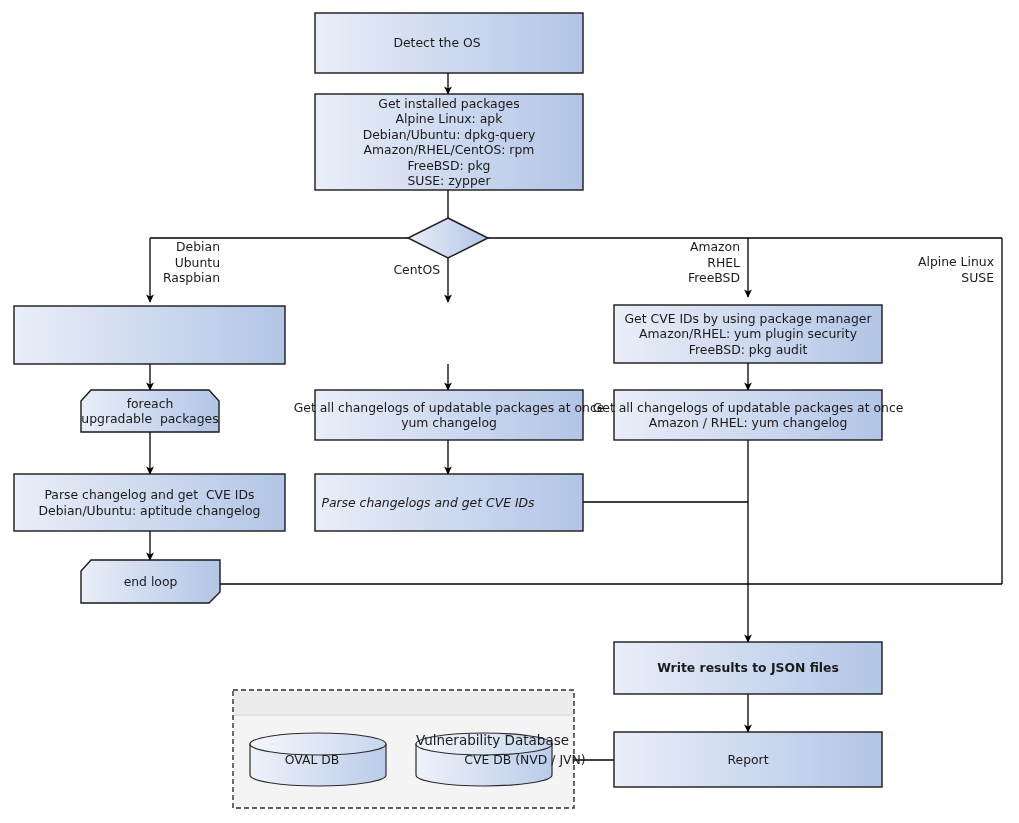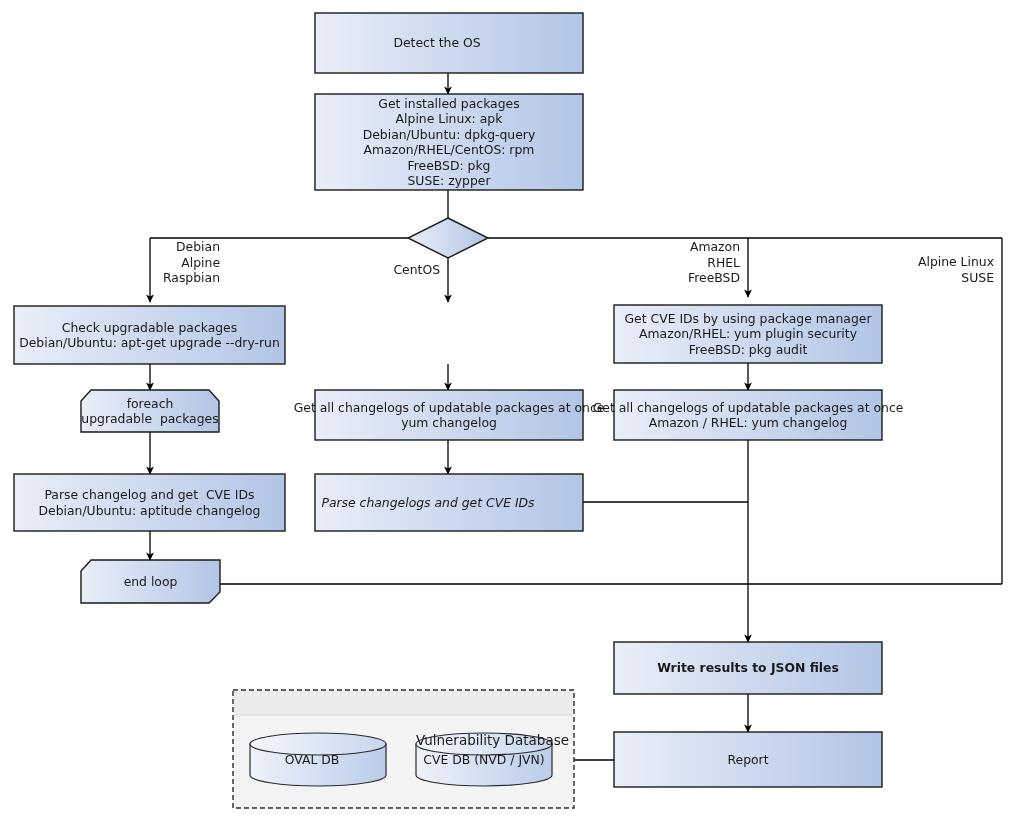--- a/index.html
+++ b/index.html
@@ -150,22 +150,20 @@
 
   <div class="node-label" style="left:315px; top:13px; width:244px; height:60px;border-radius:12px;">Detect the OS</div>
 
   <div class="node-label" style="left:315px; top:94px; width:268px; height:96px;">Get installed packages
 Alpine Linux: apk
 Debian/Ubuntu: dpkg-query
 Amazon/RHEL/CentOS: rpm
 FreeBSD: pkg
 SUSE: zypper</div>
 
-  <div class="node-label" style="left:8px; top:306px; width:283px; height:58px;">Check upgradable packages
-Debian/Ubuntu: apt-get upgrade --dry-run</div>
 
   <div class="node-label" style="left:81px; top:390px; width:138px; height:42px;">foreach
 upgradable  packages</div>
 
   <div class="node-label" style="left:14px; top:474px; width:271px; height:57px;">Parse changelog and get  CVE IDs
 Debian/Ubuntu: aptitude changelog</div>
 
   <div class="node-label" style="left:81px; top:560px; width:139px; height:43px;">end loop</div>
 
   <div class="node-label" style="left:299px; top:390px; width:300px; height:50px;">Get all changelogs of updatable packages at once
@@ -179,24 +177,24 @@
 
   <div class="node-label" style="left:598px; top:390px; width:300px; height:50px;">Get all changelogs of updatable packages at once
 Amazon / RHEL: yum changelog</div>
 
   <div class="node-label" style="left:614px; top:642px; width:268px; height:52px;font-weight:bold;">Write results to JSON files</div>
 
   <div class="node-label" style="left:614px; top:732px; width:268px; height:55px;">Report</div>
 
   <div class="node-label" style="left:250px; top:742px; width:124px; height:36px;">OVAL DB</div>
 
-  <div class="node-label" style="left:416px; top:742px; width:136px; height:36px;">CVE DB (NVD / JVN)</div>
+  <div class="node-label" style="left:416px; top:742px; width:136px; height:36px;padding-left:41px;">CVE DB (NVD / JVN)</div>
 
   <div class="edge-label" style="left:85px; top:239px; width:135px;">Debian
-Alpine
+Ubuntu
 Raspbian</div>
 
   <div class="edge-label" style="left:330px; top:262px; width:110px;">CentOS</div>
 
   <div class="edge-label" style="left:608px; top:239px; width:132px;">Amazon
 RHEL
 FreeBSD</div>
 
   <div class="edge-label" style="left:858px; top:254px; width:136px;">Alpine Linux
 SUSE</div>

